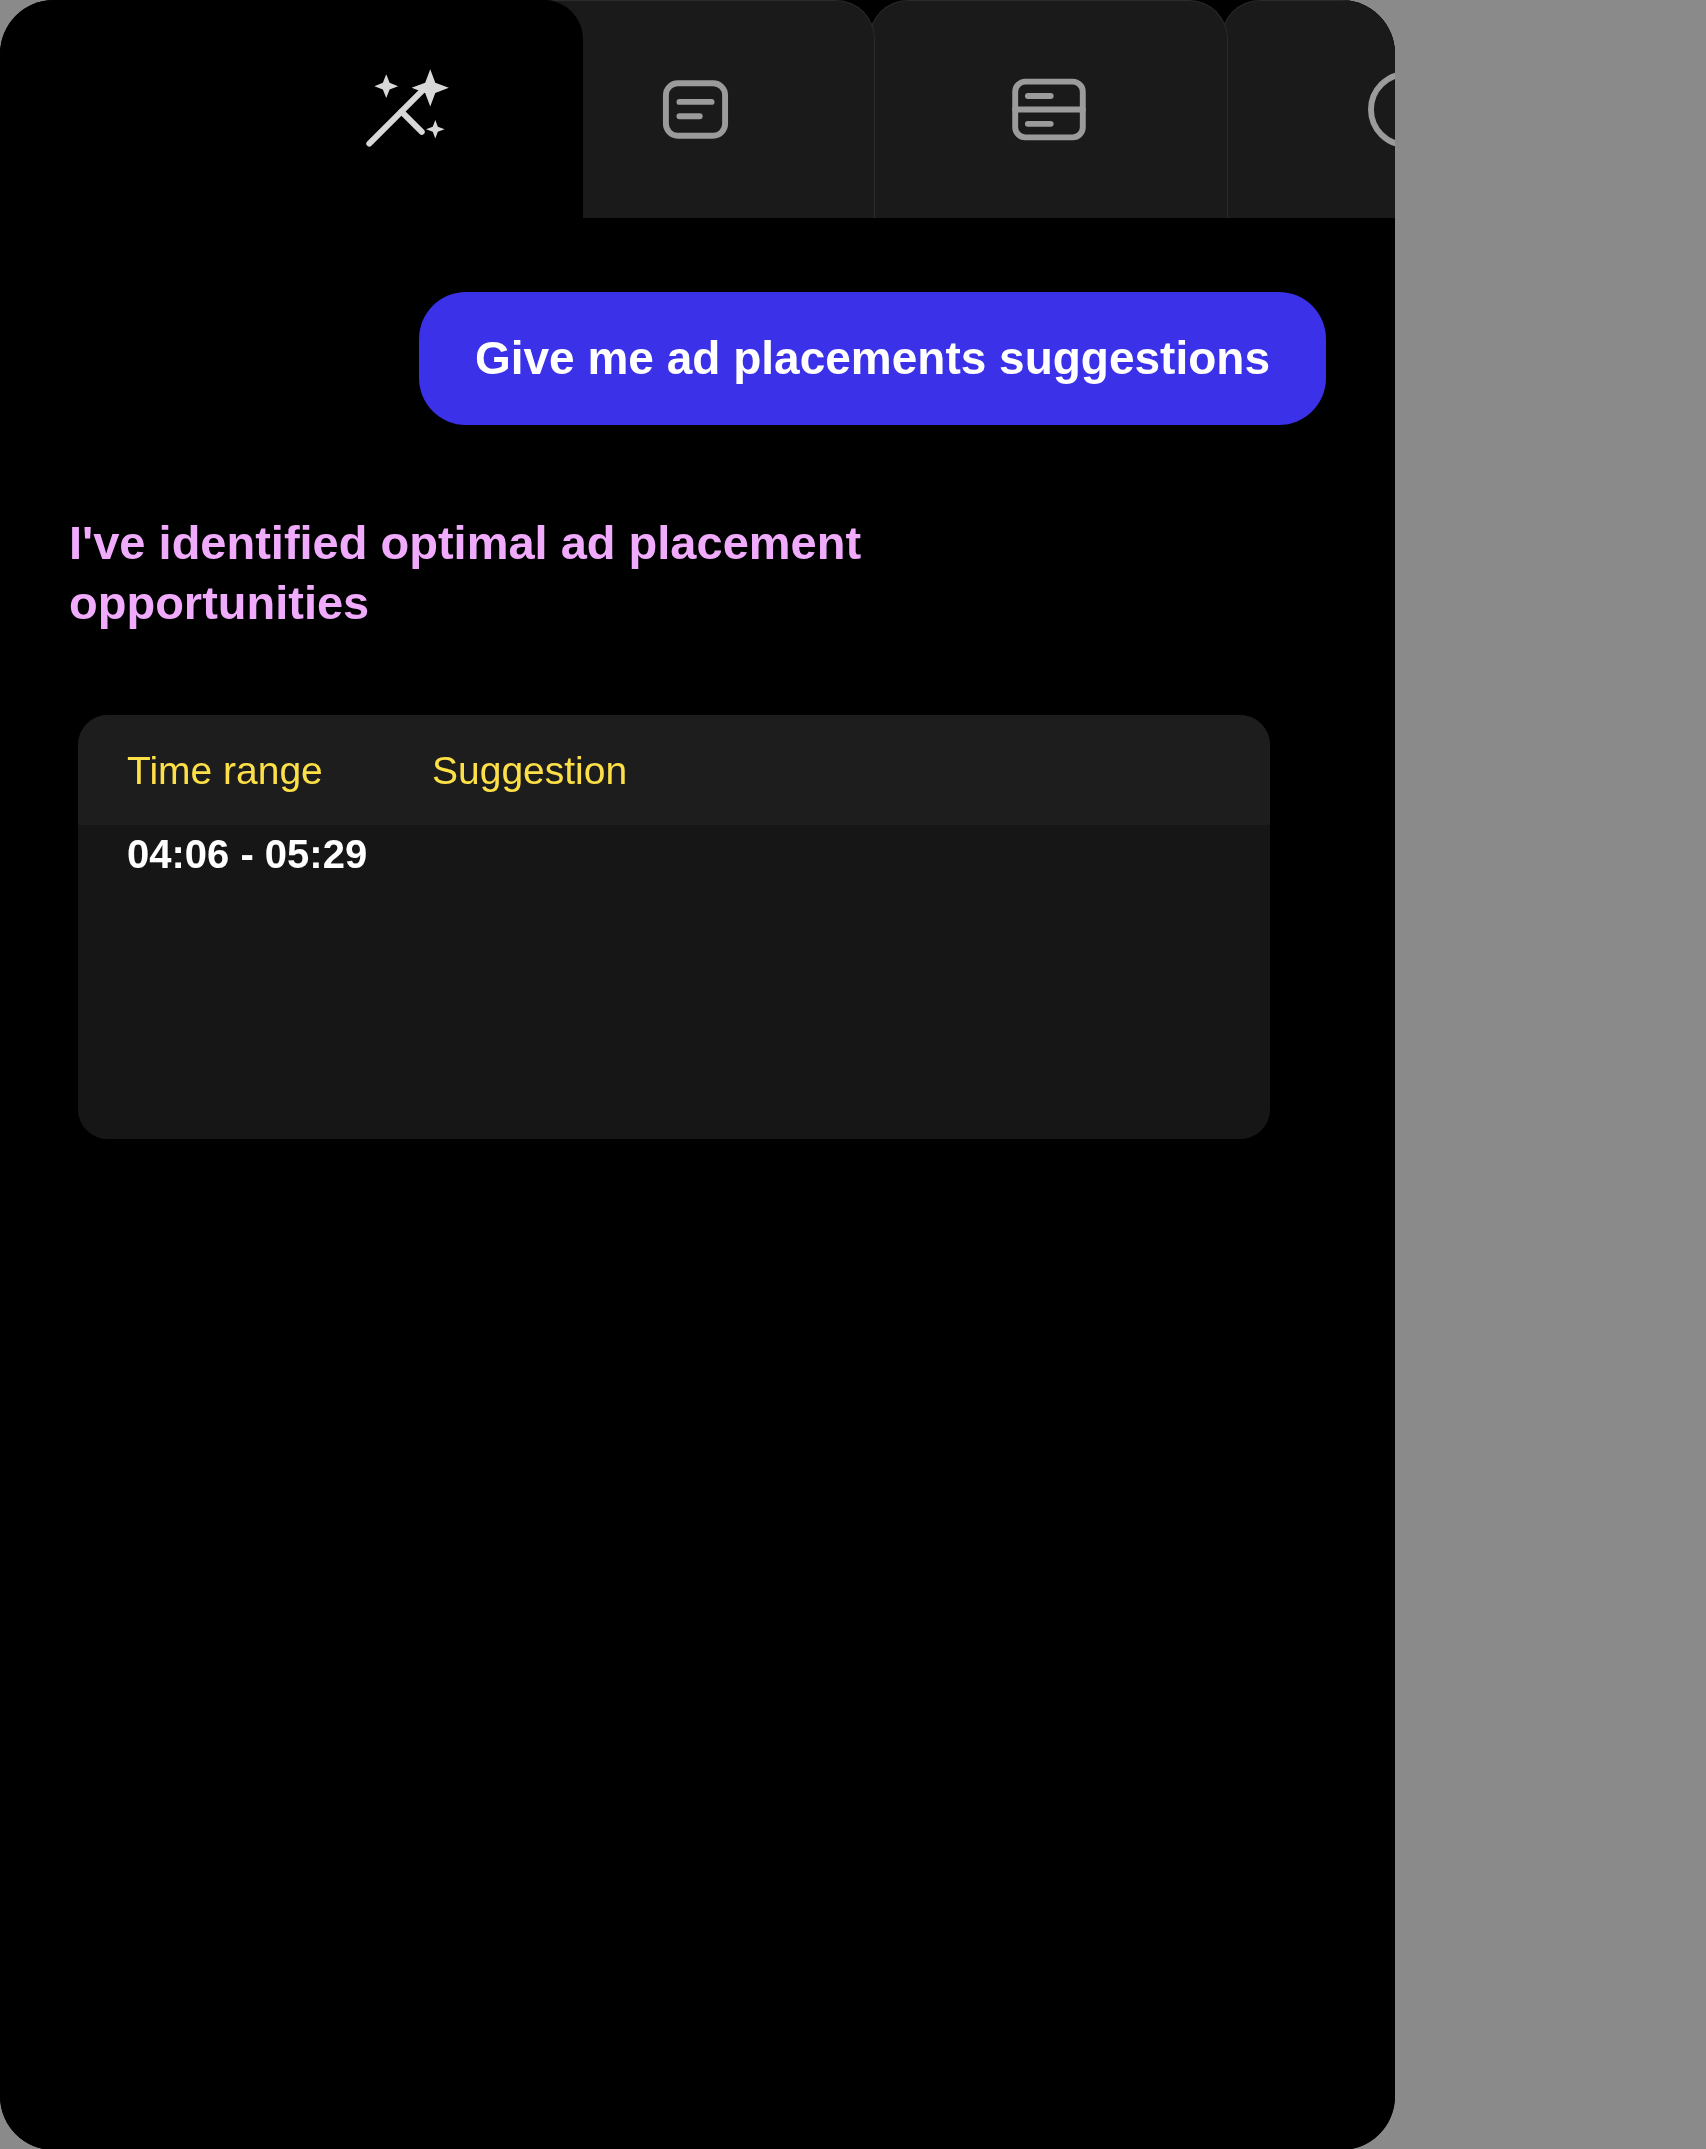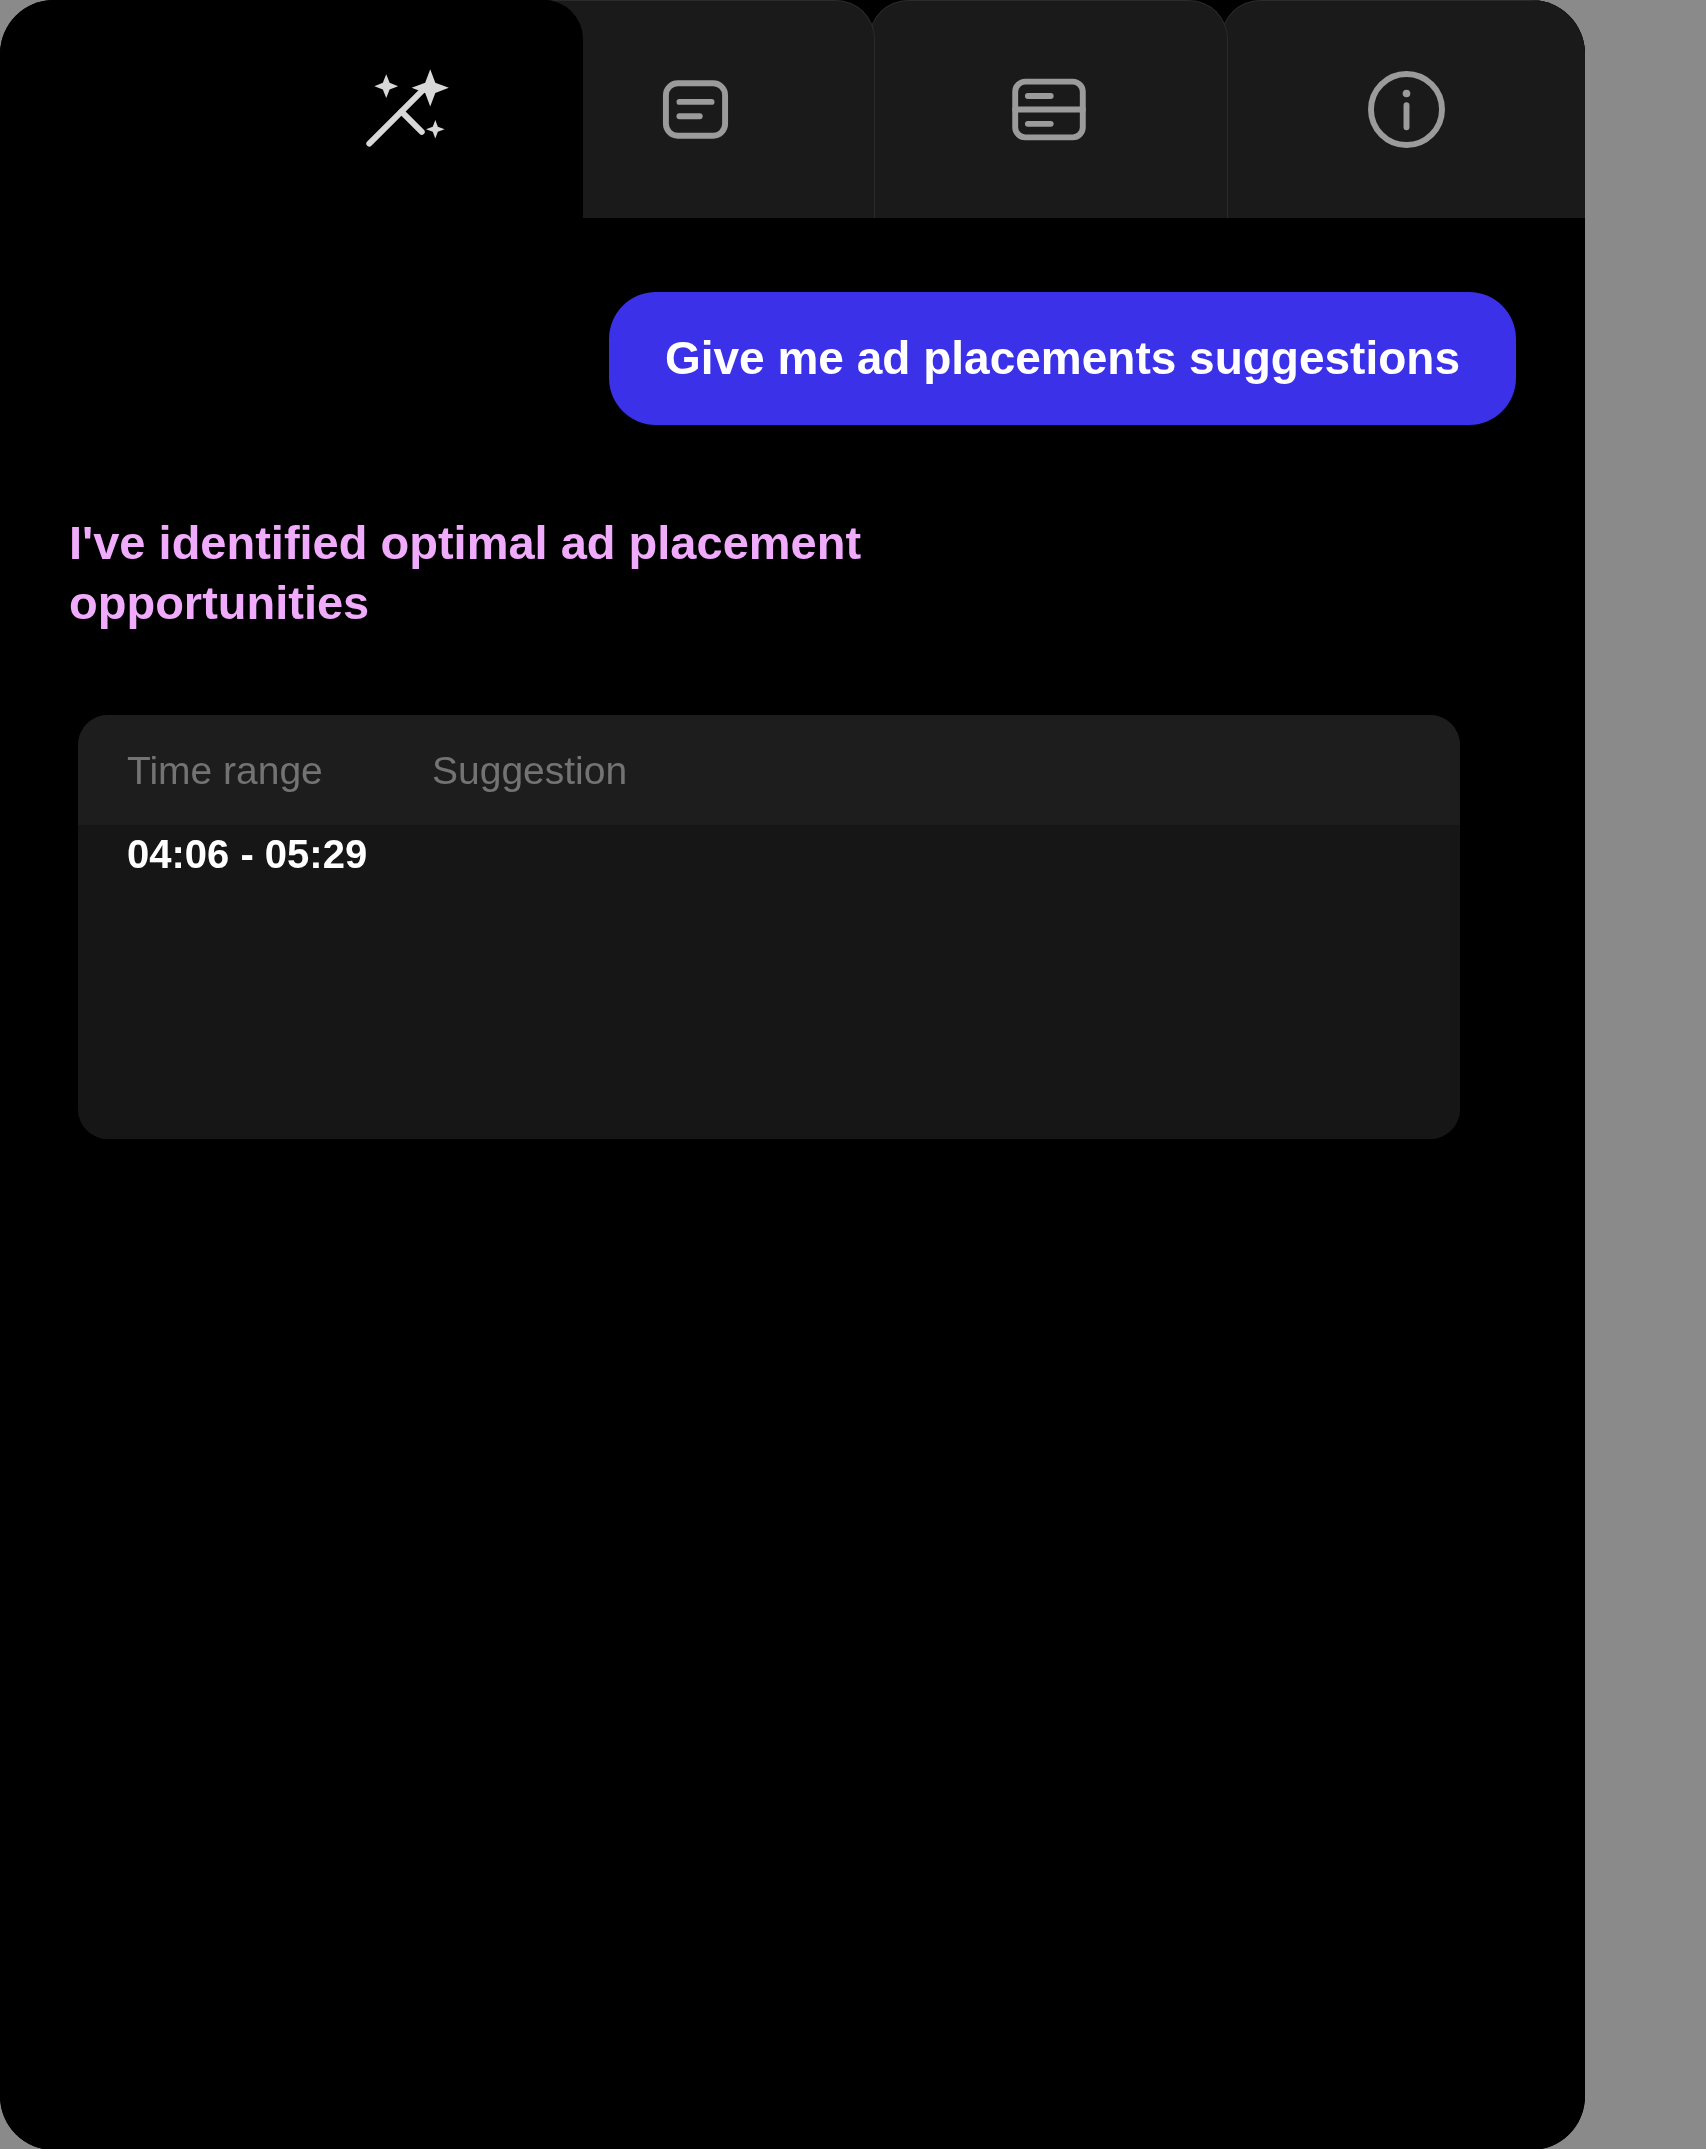--- a/index.html
+++ b/index.html
@@ -11,21 +11,21 @@
     width: 1707px;
     height: 2150px;
     font-family: "Liberation Sans", sans-serif;
     overflow: hidden;
   }
 
   .screen {
     position: absolute;
     left: 0;
     top: 0;
-    width: 1585px;
+    width: 1395px;
     height: 2150px;
     background: #000000;
     border-radius: 54px;
     overflow: hidden;
   }
 
   
   .tabbar {
     position: relative;
     height: 226px;
@@ -125,21 +125,21 @@
     overflow: hidden;
   }
 
   .table-head {
     display: flex;
     background: #1d1d1d;
     padding: 34px 0 32px 0;
   }
 
   .th {
-    color: #737373;
+    color: #fde047;
     font-size: 39px;
     font-weight: 500;
   }
 
   .col-time { width: 354px; padding-left: 49px; box-sizing: border-box; }
   .col-sugg { flex: 1; padding-right: 34px; box-sizing: border-box; }
 
   .table-row {
     display: flex;
     align-items: flex-start;

